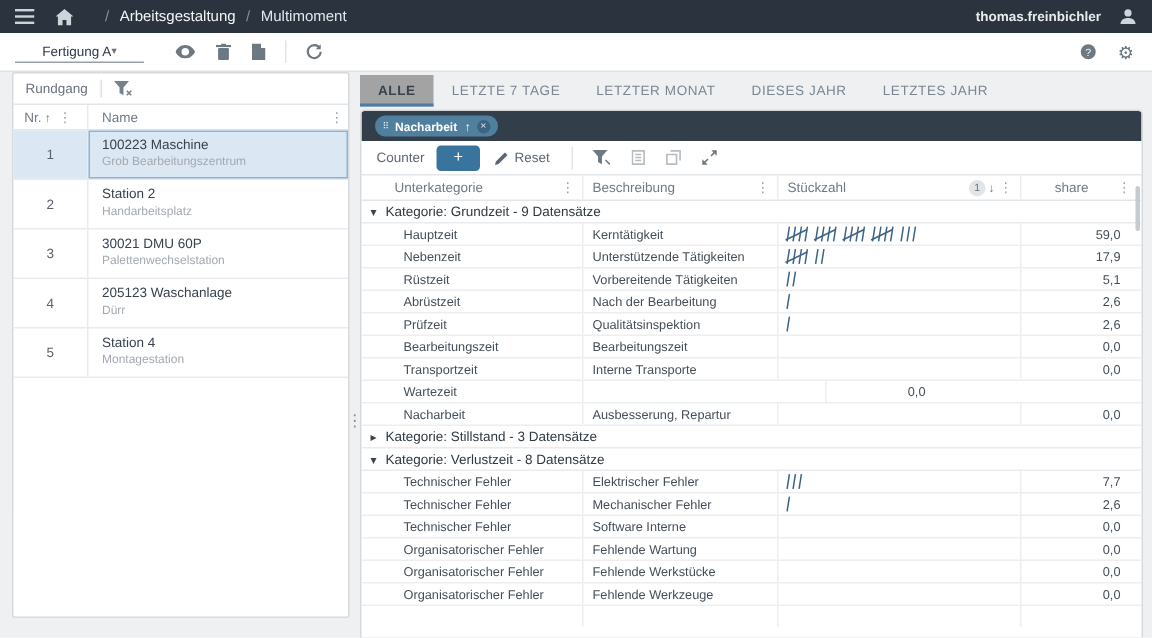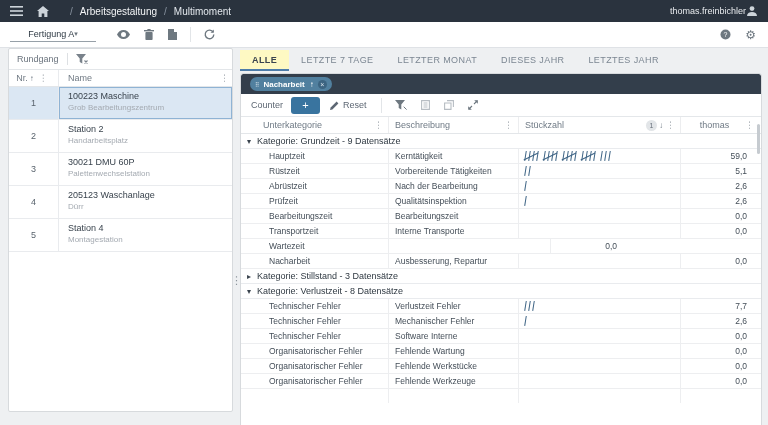--- a/index.html
+++ b/index.html
@@ -7,21 +7,21 @@
   body{font-family:"Liberation Sans",sans-serif;background:#eef0f2;color:#3c4650;font-size:10px;position:relative}
   svg{display:block}
 
   
   .topnav{height:22px;background:#2a333e;display:flex;align-items:center;padding:0 10px;color:#eef1f4}
   .topnav .mi{margin-right:14px;color:#cdd4da;cursor:pointer}
   .crumb-sep{color:#87929e;margin:0 7px;font-size:10px}
   .crumb{font-weight:normal;font-size:10px;color:#f3f5f7;cursor:pointer}
   .crumb.last{color:#e2e7ec}
   .topnav .spacer{flex:1}
-  .username{font-size:9px;font-weight:normal;color:#e8ebee;}
+  .username{font-size:9px;font-weight:bold;color:#e8ebee;margin-right:12px}
 
   
   .toolbar{height:26px;background:#fff;border-bottom:1px solid #dfe2e6;display:flex;align-items:center;padding:0 10px}
   .select{width:86px;border-bottom:1px solid #97a0a8;display:flex;align-items:center;justify-content:center;font-size:9px;color:#2f3a44;padding:2px 1px;margin-right:14px;cursor:pointer}
   .select .arr{font-size:7px;color:#6c757e}
   .tb-icon{color:#6e7880;margin:0 7px;cursor:pointer;display:flex;align-items:center}
   .tb-sep{width:1px;height:15px;background:#e2e5e8;margin:0 6px}
   .toolbar .spacer{flex:1}
 
   
@@ -47,21 +47,21 @@
   .lp-row.sel{background:#dbe7f3}
   .lp-row.sel .nm{outline:1px solid #8fb3d4;outline-offset:-1px}
 
   
   .resize-handle{position:absolute;left:231px;top:226px;color:#8b939b;font-size:11px;letter-spacing:-1px;cursor:col-resize}
 
   
   .main-wrap{position:absolute;left:240px;top:2px;width:522px;height:375px}
   .tabs{display:flex;height:21px;margin-bottom:2px}
   .tab{padding:0 12px;line-height:20px;font-size:9px;letter-spacing:.4px;color:#7b8692;cursor:pointer;white-space:nowrap}
-  .tab.active{background:#fef9c3;color:#39434e;border-bottom:2px solid #4d7ca9;font-weight:bold}
+  .tab.active{background:#a3a3a3;color:#39434e;border-bottom:2px solid #4d7ca9;font-weight:bold}
   .card-main{background:#fff;border:1px solid #d7dadd;border-radius:3px 3px 0 0;height:353px;overflow:hidden;position:relative}
   .groupbar{height:20px;background:#333e4b;border-radius:2px 2px 0 0;display:flex;align-items:center;padding:0 9px}
   .chip{height:14px;background:#51809f;border-radius:7px;display:flex;align-items:center;padding:0 5px;color:#fff;cursor:grab}
   .chip .dots{font-size:6px;opacity:.85;margin-right:4px}
   .chip .lbl{font-size:8px;font-weight:bold;margin-right:5px}
   .chip .up{font-size:8px;margin-right:4px}
   .chip .x{width:9px;height:9px;border-radius:50%;background:#3c6481;color:#dbe6ee;font-size:7px;line-height:9px;text-align:center;cursor:pointer}
 
   .counter-row{height:23px;display:flex;align-items:center;border-bottom:1px solid #e4e7ea;padding:0 10px}
   .counter-lbl{font-size:9px;color:#5d6773;margin-right:8px}
@@ -306,21 +306,21 @@
           <span class="lbl">Beschreibung</span>
           <span class="kebab">⋮</span>
         </div>
         <div class="hc hc3">
           <span class="lbl">Stückzahl</span>
           <span class="badge">1</span>
           <span class="sort-arrow">↓</span>
           <span class="kebab">⋮</span>
         </div>
         <div class="hc hc4">
-          <span class="lbl">thomas</span>
+          <span class="lbl">share</span>
           <span class="kebab">⋮</span>
         </div>
       </div>
 
       <div id="mt-body">
           <div class="grow">
             <span class="caret">▾</span>
             <span class="glbl">Kategorie: Grundzeit - 9 Datensätze</span>
           </div>
           <div class="trow">
@@ -361,20 +361,41 @@
                   <span class="tick"></span>
                   <span class="tick"></span>
                   <span class="tick"></span>
                 </span>
               </span>
             </div>
             <div class="tc tc4">59,0</div>
           </div>
           <div class="trow">
             <div class="gutter"></div>
+            <div class="tc tc1">Nebenzeit</div>
+            <div class="tc tc2">Unterstützende Tätigkeiten</div>
+            <div class="tc tc3">
+              <span class="tally">
+                <span class="tgroup">
+                  <span class="tick"></span>
+                  <span class="tick"></span>
+                  <span class="tick"></span>
+                  <span class="tick"></span>
+                  <span class="cross" style="width: 16px;"></span>
+                </span>
+                <span class="tgroup">
+                  <span class="tick"></span>
+                  <span class="tick"></span>
+                </span>
+              </span>
+            </div>
+            <div class="tc tc4">17,9</div>
+          </div>
+          <div class="trow">
+            <div class="gutter"></div>
             <div class="tc tc1">Rüstzeit</div>
             <div class="tc tc2">Vorbereitende Tätigkeiten</div>
             <div class="tc tc3">
               <span class="tally">
                 <span class="tgroup">
                   <span class="tick"></span>
                   <span class="tick"></span>
                 </span>
               </span>
             </div>
@@ -437,21 +458,21 @@
             <span class="caret">▸</span>
             <span class="glbl">Kategorie: Stillstand - 3 Datensätze</span>
           </div>
           <div class="grow">
             <span class="caret">▾</span>
             <span class="glbl">Kategorie: Verlustzeit - 8 Datensätze</span>
           </div>
           <div class="trow">
             <div class="gutter"></div>
             <div class="tc tc1">Technischer Fehler</div>
-            <div class="tc tc2">Verlustzeit Fehler</div>
+            <div class="tc tc2">Elektrischer Fehler</div>
             <div class="tc tc3">
               <span class="tally">
                 <span class="tgroup">
                   <span class="tick"></span>
                   <span class="tick"></span>
                   <span class="tick"></span>
                 </span>
               </span>
             </div>
             <div class="tc tc4">7,7</div>

